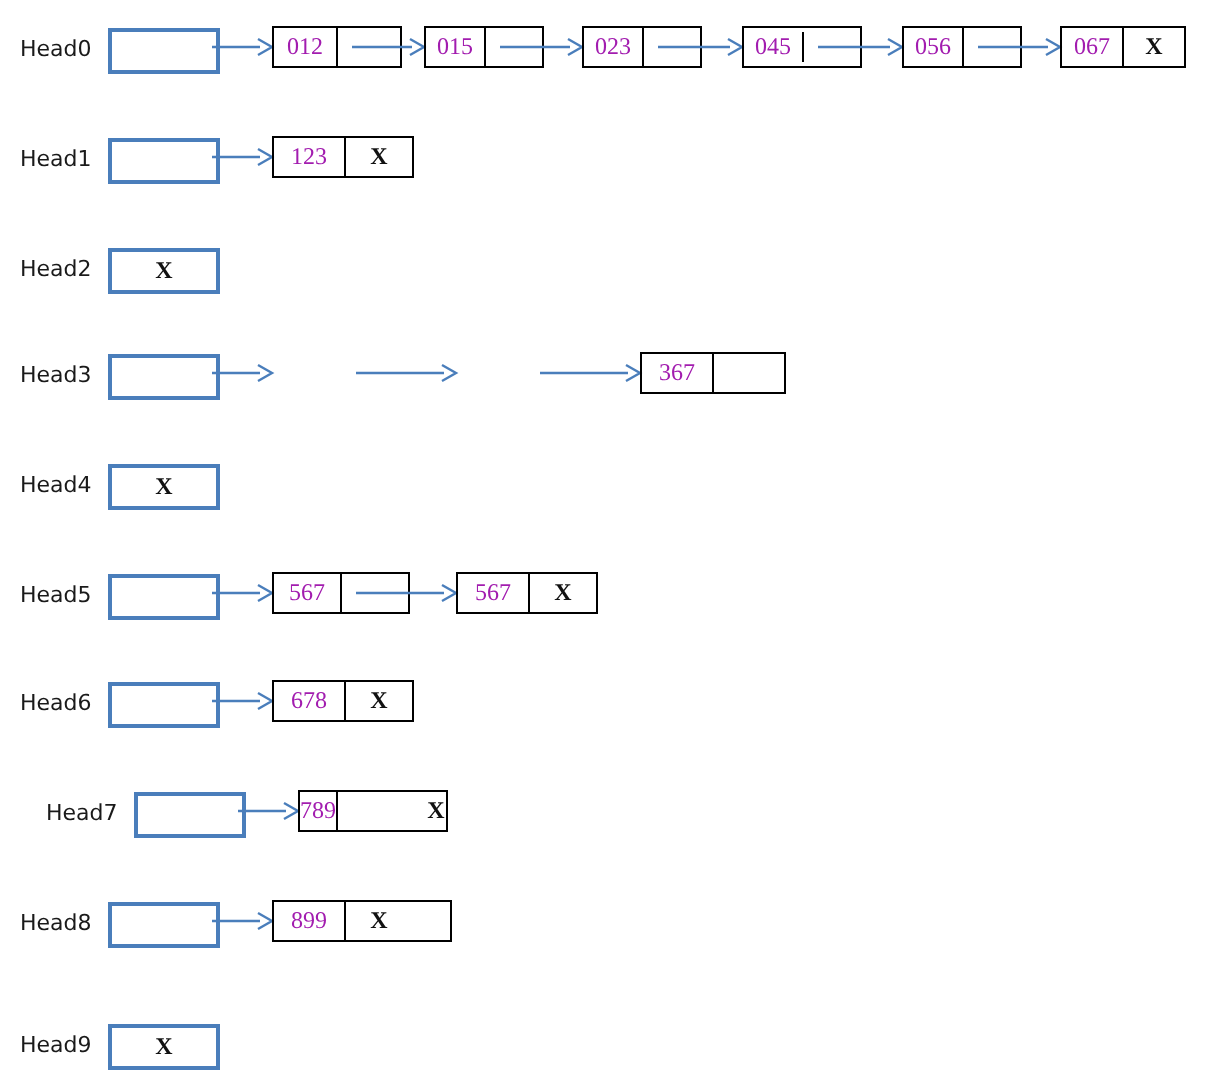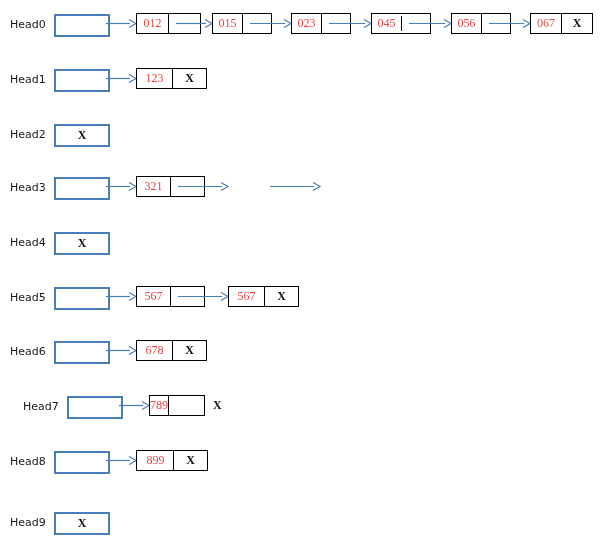--- a/index.html
+++ b/index.html
@@ -77,21 +77,21 @@
     align-items: stretch;
   }
 
   .cell-data {
     border-right: 1px solid #000000;
     display: flex;
     align-items: center;
     justify-content: center;
     font-family: "Liberation Serif", serif;
     font-size: 12px;
-    color: #ef4444;
+    color: #a21caf;
     box-sizing: border-box;
   }
 
   .cell-next {
     display: flex;
     align-items: center;
     justify-content: center;
     font-family: "Liberation Serif", serif;
     font-size: 12px;
     font-weight: bold;
@@ -215,36 +215,36 @@
       <div class="head-box">
         <span class="x-mark"></span>
       </div>
       <div class="nodes" style="width: 473px;">
         <div class="arrow" style="left: -30px; top: 9px; width: 30px;">
           <svg width="30" height="9" viewBox="0 0 30 9">
             <line x1="0" y1="4.5" x2="24" y2="4.5" stroke="#4a7ebb" stroke-width="1.2"></line>
             <path d="M23 0.5 L30 4.5 L23 8.5" fill="none" stroke="#4a7ebb" stroke-width="1.2" stroke-linejoin="miter"></path>
           </svg>
         </div>
-        <div class="node" style="left: 0px; width: 69px;">
-          <div class="cell-data" style="width: 34px;">321</div>
-          <div class="cell-next" style="width: 33px;"></div>
-        </div>
         <div class="arrow" style="left: 42px; top: 9px; width: 50px;">
           <svg width="50" height="9" viewBox="0 0 50 9">
             <line x1="0" y1="4.5" x2="44" y2="4.5" stroke="#4a7ebb" stroke-width="1.2"></line>
             <path d="M43 0.5 L50 4.5 L43 8.5" fill="none" stroke="#4a7ebb" stroke-width="1.2" stroke-linejoin="miter"></path>
           </svg>
         </div>
         <div class="arrow" style="left: 134px; top: 9px; width: 50px;">
           <svg width="50" height="9" viewBox="0 0 50 9">
             <line x1="0" y1="4.5" x2="44" y2="4.5" stroke="#4a7ebb" stroke-width="1.2"></line>
             <path d="M43 0.5 L50 4.5 L43 8.5" fill="none" stroke="#4a7ebb" stroke-width="1.2" stroke-linejoin="miter"></path>
           </svg>
         </div>
+        <div class="node" style="left: 184px; width: 73px;">
+          <div class="cell-data" style="width: 36px;">367</div>
+          <div class="cell-next" style="width: 35px;"></div>
+        </div>
       </div>
     </div>
     <div class="row" style="top: 228px; width: 485px;">
       <div class="head-label">Head4</div>
       <div class="head-box">
         <span class="x-mark">X</span>
       </div>
       <div class="nodes" style="width: 473px;"></div>
     </div>
     <div class="row" style="top: 283px; width: 609px;">
@@ -298,39 +298,39 @@
       <div class="head-box">
         <span class="x-mark"></span>
       </div>
       <div class="nodes" style="width: 473px;">
         <div class="arrow" style="left: -30px; top: 9px; width: 30px;">
           <svg width="30" height="9" viewBox="0 0 30 9">
             <line x1="0" y1="4.5" x2="24" y2="4.5" stroke="#4a7ebb" stroke-width="1.2"></line>
             <path d="M23 0.5 L30 4.5 L23 8.5" fill="none" stroke="#4a7ebb" stroke-width="1.2" stroke-linejoin="miter"></path>
           </svg>
         </div>
-        <div class="node" style="left: 0px; width: 56px; gap: 44px;">
+        <div class="node" style="left: 0px; width: 75px; gap: 44px;">
           <div class="cell-data" style="width: 36px;">789</div>
           <div class="cell-next" style="width: 33px;">X</div>
         </div>
       </div>
     </div>
     <div class="row" style="top: 447px; width: 609px;">
       <div class="head-label">Head8</div>
       <div class="head-box">
         <span class="x-mark"></span>
       </div>
       <div class="nodes" style="width: 473px;">
         <div class="arrow" style="left: -30px; top: 9px; width: 30px;">
           <svg width="30" height="9" viewBox="0 0 30 9">
             <line x1="0" y1="4.5" x2="24" y2="4.5" stroke="#4a7ebb" stroke-width="1.2"></line>
             <path d="M23 0.5 L30 4.5 L23 8.5" fill="none" stroke="#4a7ebb" stroke-width="1.2" stroke-linejoin="miter"></path>
           </svg>
         </div>
-        <div class="node" style="left: 0px; width: 72px; justify-content: flex-end;">
+        <div class="node" style="left: 0px; width: 90px;">
           <div class="cell-data" style="width: 36px;">899</div>
           <div class="cell-next" style="width: 33px;">X</div>
         </div>
       </div>
     </div>
     <div class="row" style="top: 508px; width: 499px;">
       <div class="head-label">Head9</div>
       <div class="head-box">
         <span class="x-mark">X</span>
       </div>

